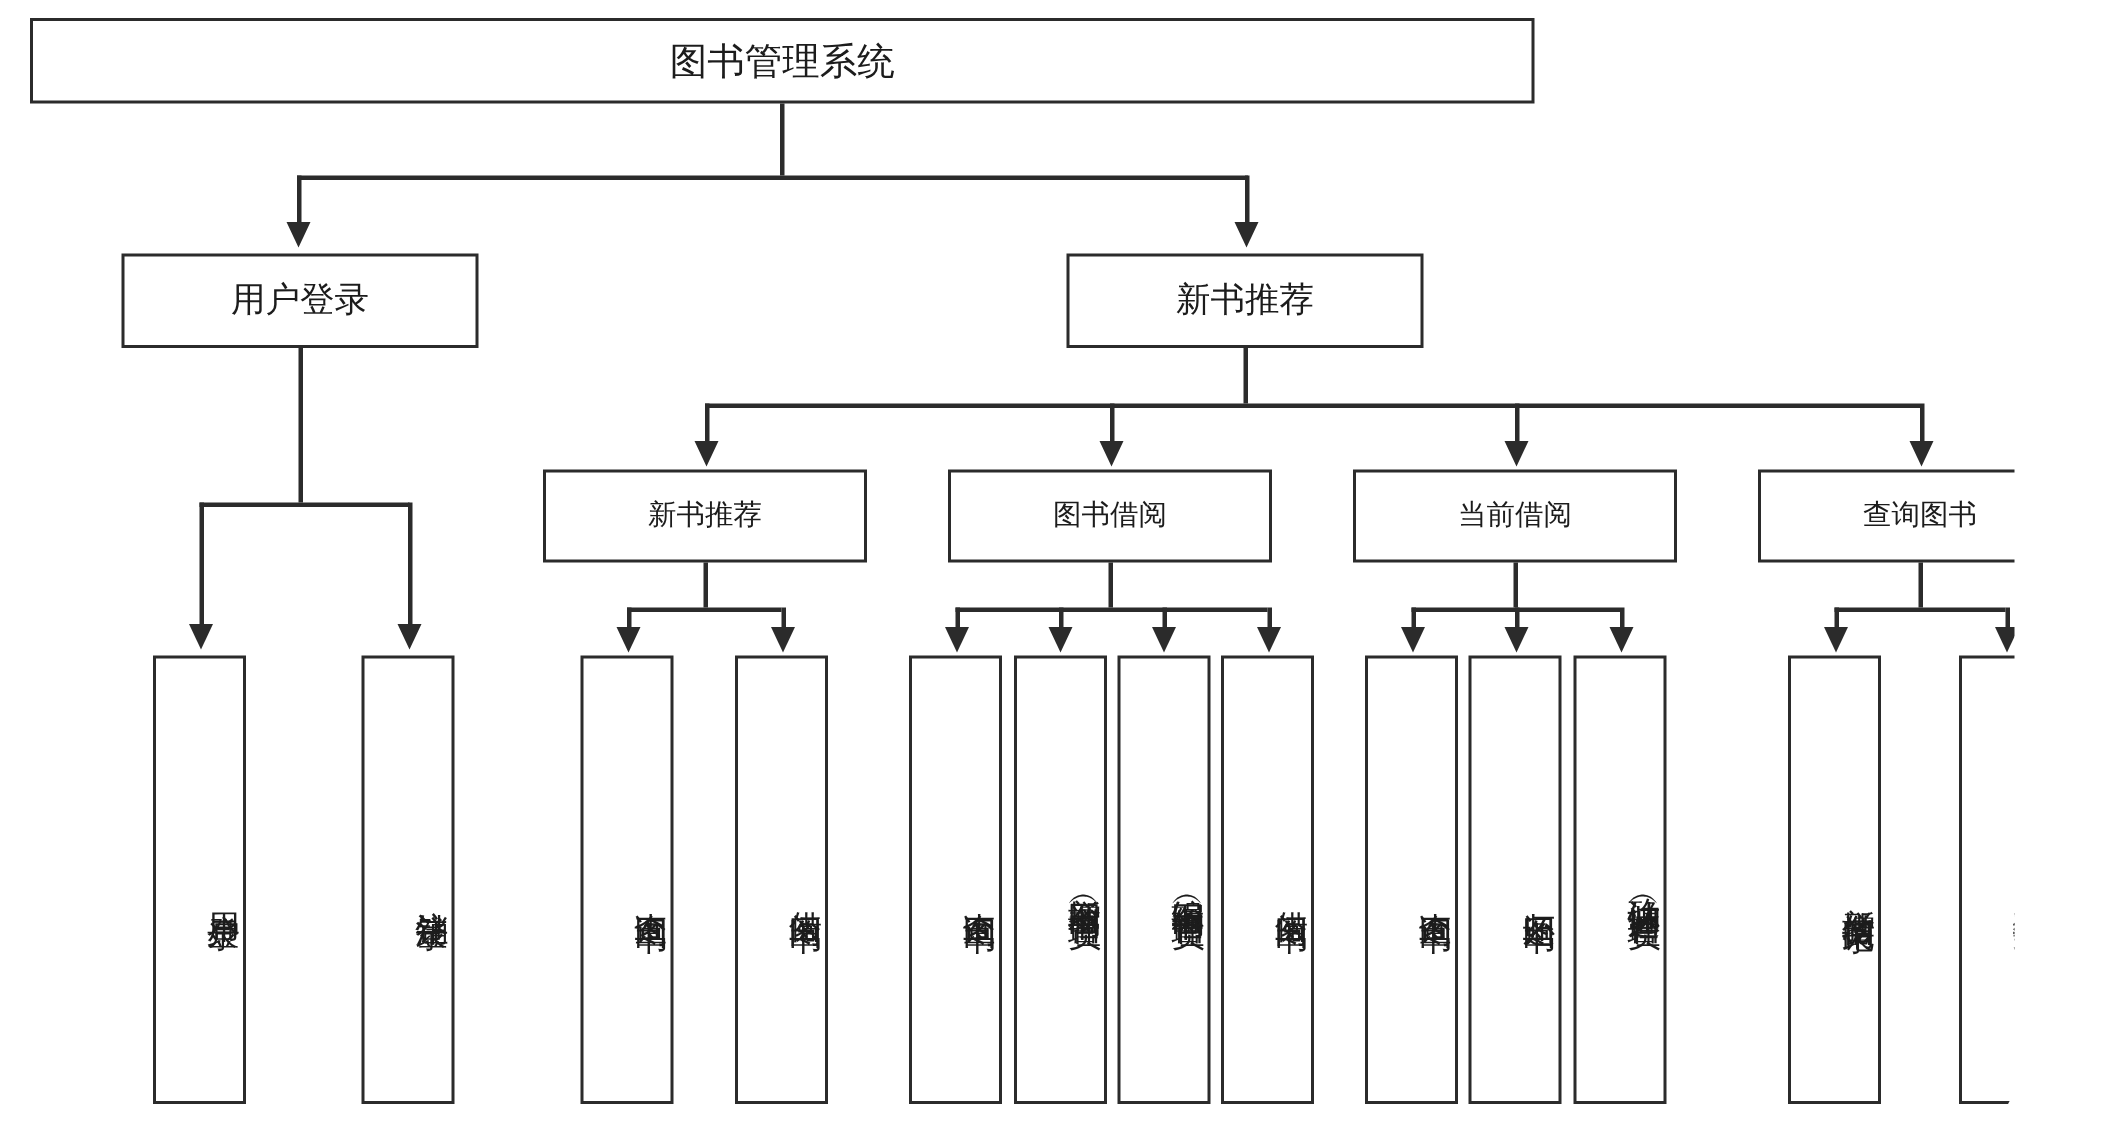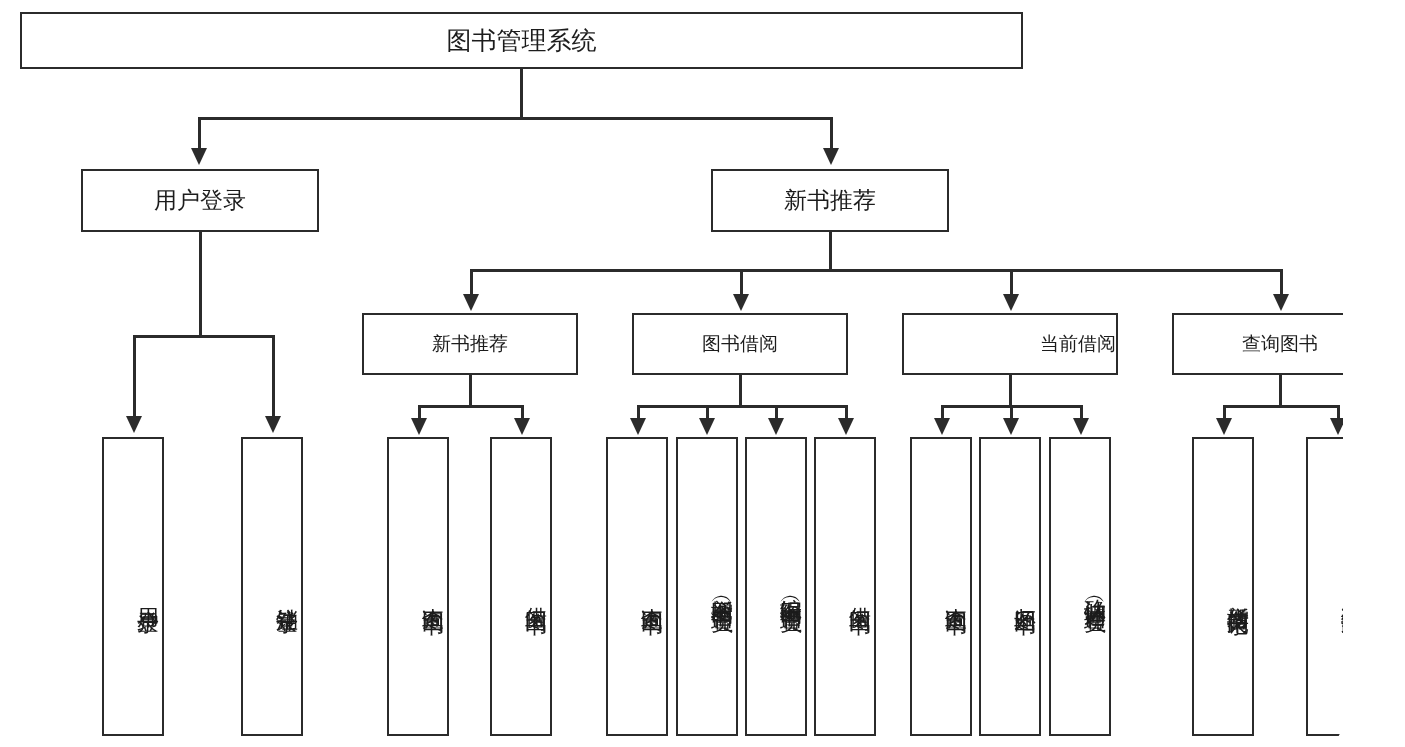--- a/index.html
+++ b/index.html
@@ -122,21 +122,21 @@
   <div class="arrow" style="left:1003px; top:294px;"></div>
   <div class="line vline" style="left:1280px; top:269px; height:27px;"></div>
   <div class="arrow" style="left:1273px; top:294px;"></div>
 
   <div class="node lvl3" style="left:362px; top:313px; width:216px; height:62px;">
     <span>新书推荐</span>
   </div>
   <div class="node lvl3" style="left:632px; top:313px; width:216px; height:62px;">
     <span>图书借阅</span>
   </div>
-  <div class="node lvl3" style="left:902px; top:313px; width:216px; height:62px;justify-content:flex-end;">
+  <div class="node lvl3" style="left:902px; top:313px; width:216px; height:62px;">
     <span>当前借阅</span>
   </div>
   <div class="node lvl3" style="left:1172px; top:313px; width:216px; height:62px;">
     <span>查询图书</span>
   </div>
 
   <div class="line vline" style="left:469px; top:375px; height:30px;"></div>
   <div class="line hline" style="left:418px; top:405px; width:103px;"></div>
   <div class="line vline" style="left:418px; top:405px; height:15px;"></div>
   <div class="arrow" style="left:411px; top:418px;"></div>

